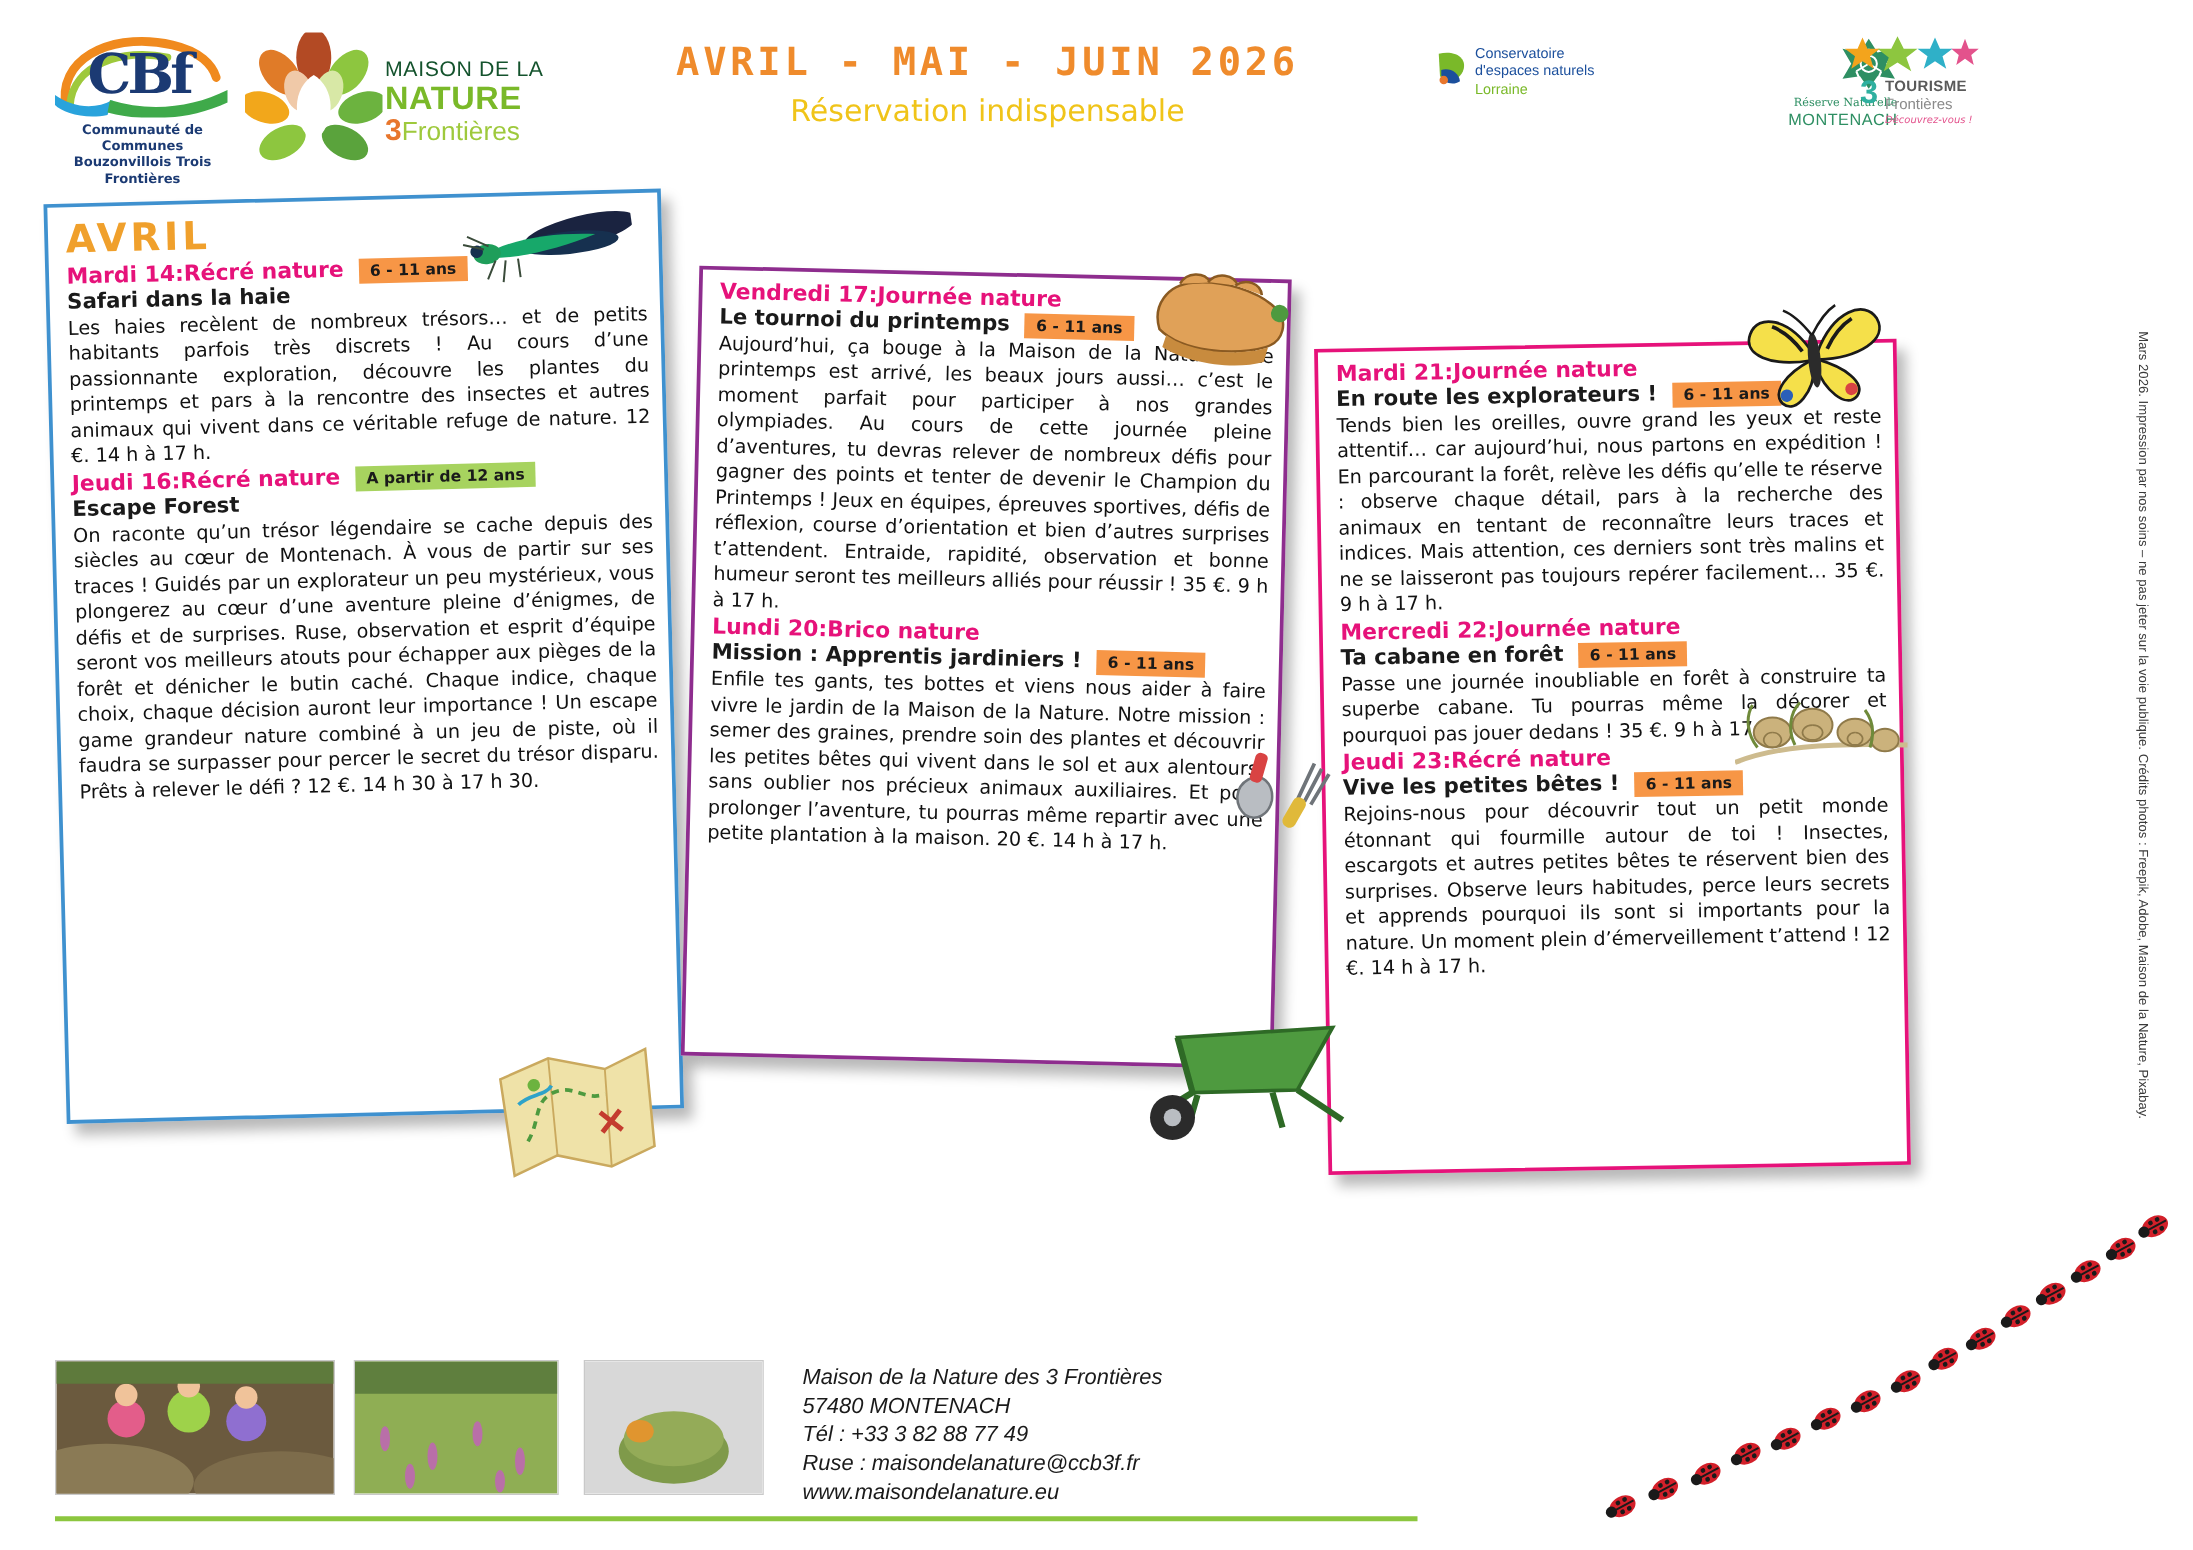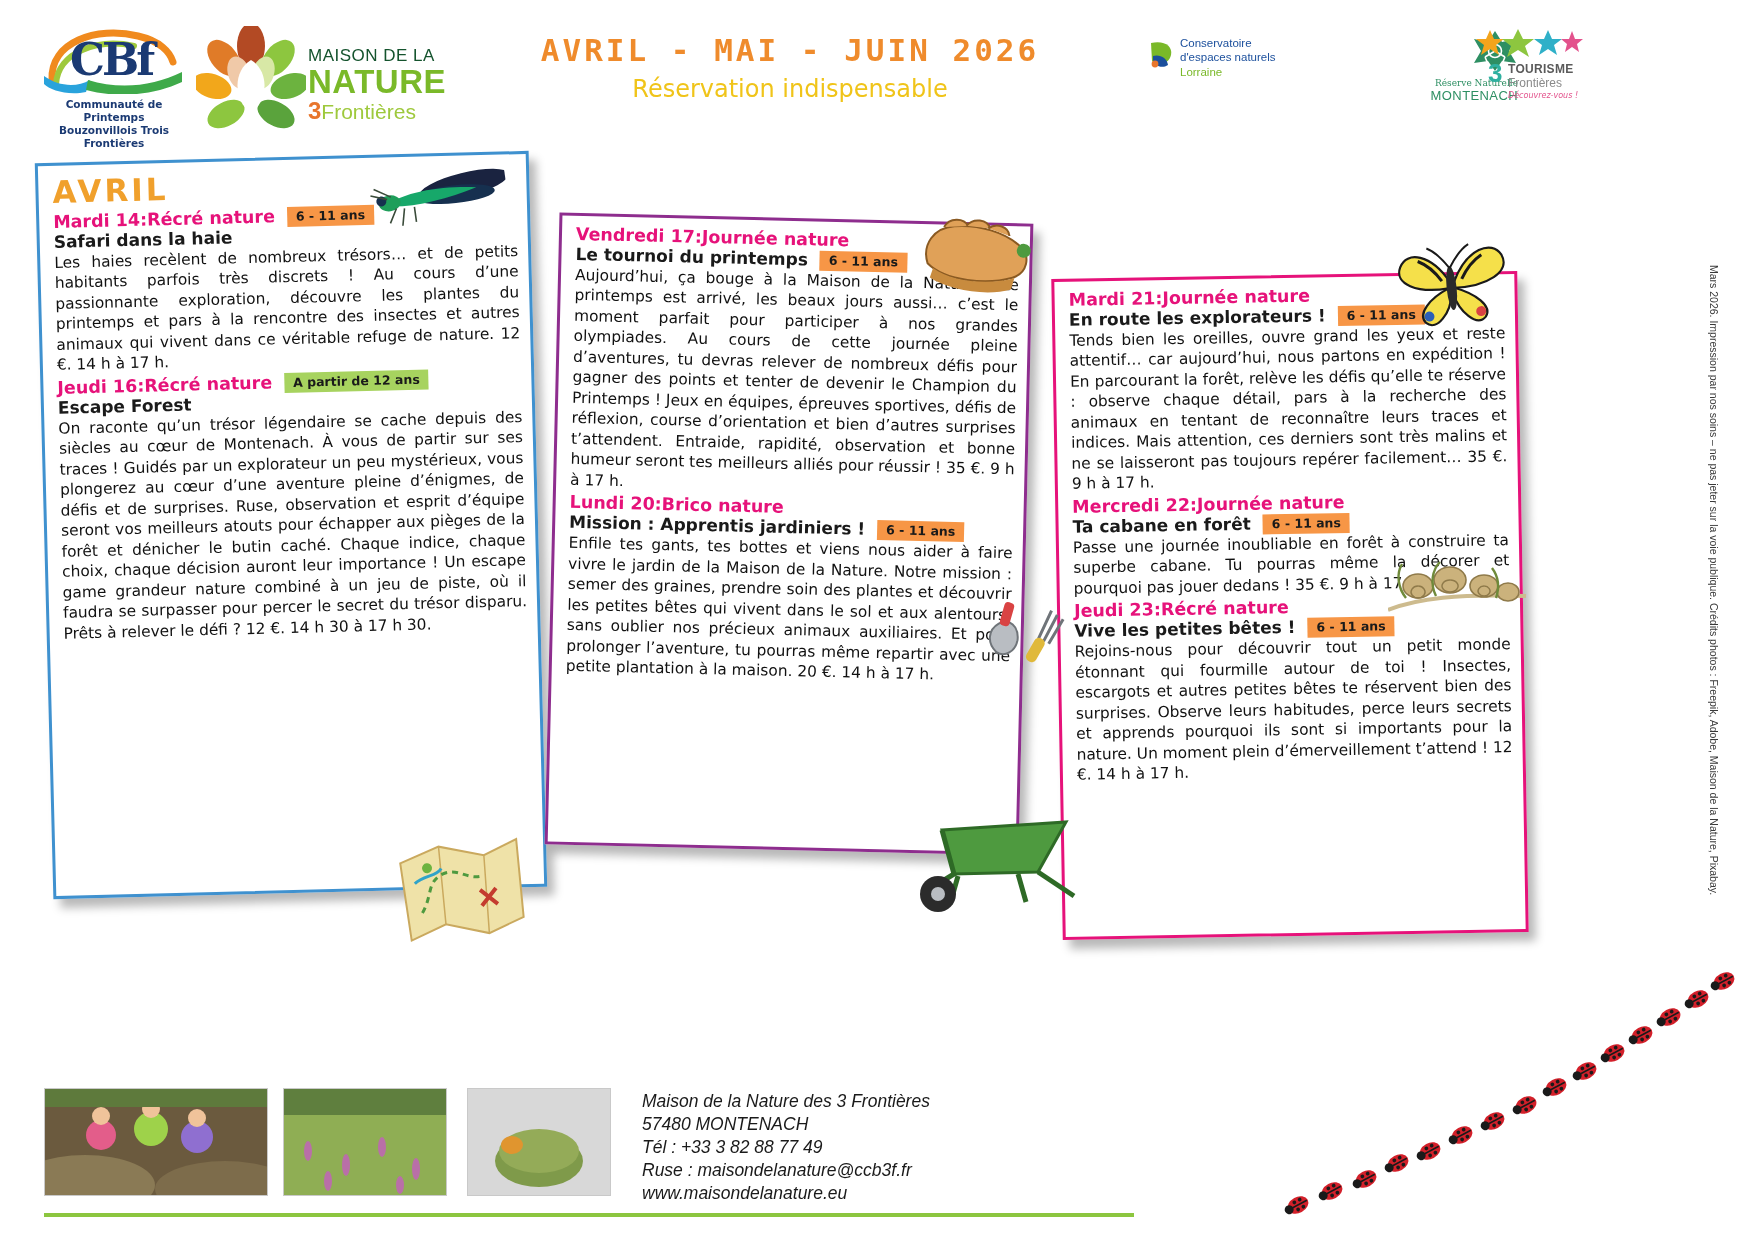--- a/index.html
+++ b/index.html
@@ -18,21 +18,21 @@
   .ccb-mono{position:absolute;left:36px;top:10px;font-family:"DejaVu Serif",serif;
     font-size:44px;font-weight:bold;color:#1b3a73;letter-spacing:-3px;}
   .ccb-txt{position:absolute;left:0;top:74px;width:160px;text-align:center;
     font-size:10.5px;font-weight:bold;color:#1b3a73;line-height:1.25;}
 
   .logo-mdn{position:absolute;left:196px;top:26px;width:240px;height:108px;}
   .flower{position:absolute;left:0;top:0;width:110px;height:108px;}
   .mdn-txt{position:absolute;left:112px;top:20px;}
   .mdn-l1{font-size:17px;font-weight:normal;color:#14532d;letter-spacing:.5px;
     font-family:"Liberation Sans",sans-serif;}
-  .mdn-l2{font-size:33px;font-weight:bold;color:#7ab929;letter-spacing:.5px;
+  .mdn-l2{font-size:26px;font-weight:bold;color:#7ab929;letter-spacing:.5px;
     line-height:.95;font-family:"Liberation Sans",sans-serif;}
   .mdn-l3{font-size:21px;color:#9ec93c;font-family:"Liberation Sans",sans-serif;}
   .mdn-l3 b{color:#e8762c;font-size:24px;}
 
   .title-wrap{position:absolute;left:470px;top:26px;width:640px;text-align:center;}
   .t1{font-size:37px;font-weight:bold;color:#d9452f;letter-spacing:1px;
     font-family:"DejaVu Sans",sans-serif;}
   .t2{font-size:31px;font-weight:bold;color:#ef8b2c;letter-spacing:3px;margin-top:6px;
     font-family:"DejaVu Sans Mono",monospace;}
   .t3{font-size:24px;color:#f0c419;margin-top:7px;font-family:"DejaVu Sans",sans-serif;}
@@ -135,21 +135,21 @@
 
     <div class="logo-ccb">
       <svg class="ccb-arcs" viewBox="0 0 145 66">
         <path d="M10 52 C 8 14, 54 -2, 96 8 C 118 13, 128 24, 131 34" fill="none" stroke="#f08a1e" stroke-width="7" stroke-linecap="round"></path>
         <path d="M14 56 C 16 24, 56 10, 92 18" fill="none" stroke="#9ec93c" stroke-width="6" stroke-linecap="round"></path>
         <path d="M2 48 C 16 58, 34 60, 48 52 L 44 64 C 26 68, 8 62, 2 56 Z" fill="#29a3dc"></path>
         <path d="M46 52 C 78 62, 112 58, 140 44 L 140 54 C 110 68, 74 70, 44 62 Z" fill="#3faa4a"></path>
       </svg>
       <div class="ccb-mono">CBf</div>
       <div class="ccb-txt">
-        <div>Communauté de Printemps</div>
+        <div>Communauté de Communes</div>
         <div>Bouzonvillois Trois Frontières</div>
       </div>
     </div>
 
     <div class="logo-mdn">
       <svg class="flower" viewBox="0 0 110 108">
         <g>
           <ellipse cx="55" cy="20" rx="14" ry="23" fill="#b34a24"></ellipse>
           <ellipse cx="28" cy="32" rx="13" ry="21" transform="rotate(-40 28 32)" fill="#e07b28"></ellipse>
           <ellipse cx="82" cy="32" rx="13" ry="21" transform="rotate(40 82 32)" fill="#8dc63f"></ellipse>

